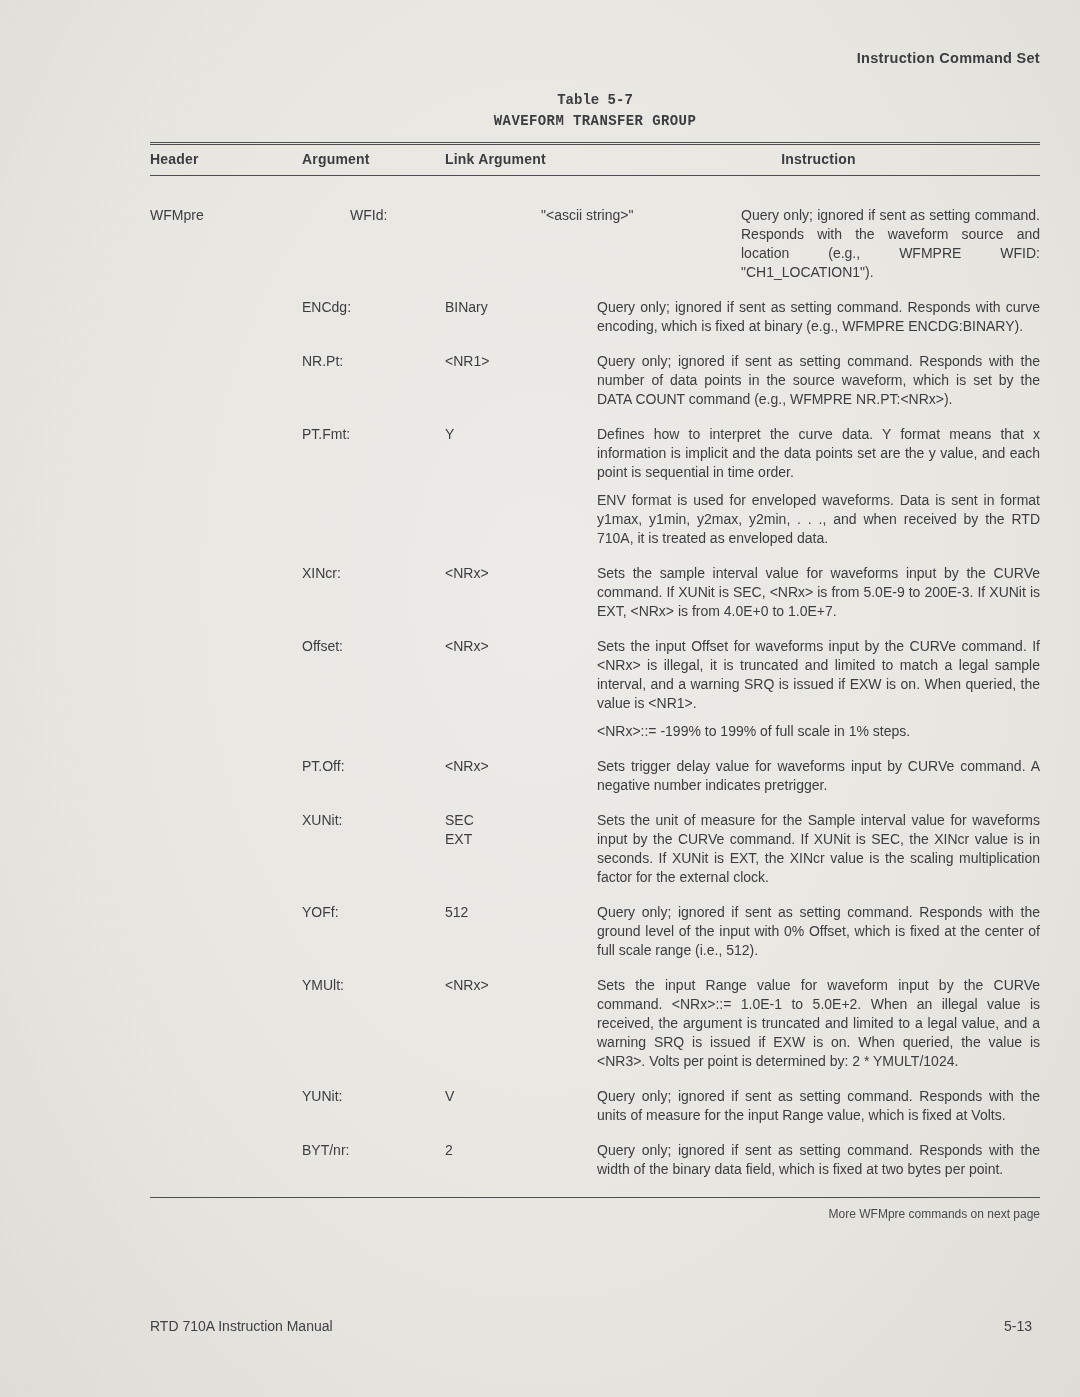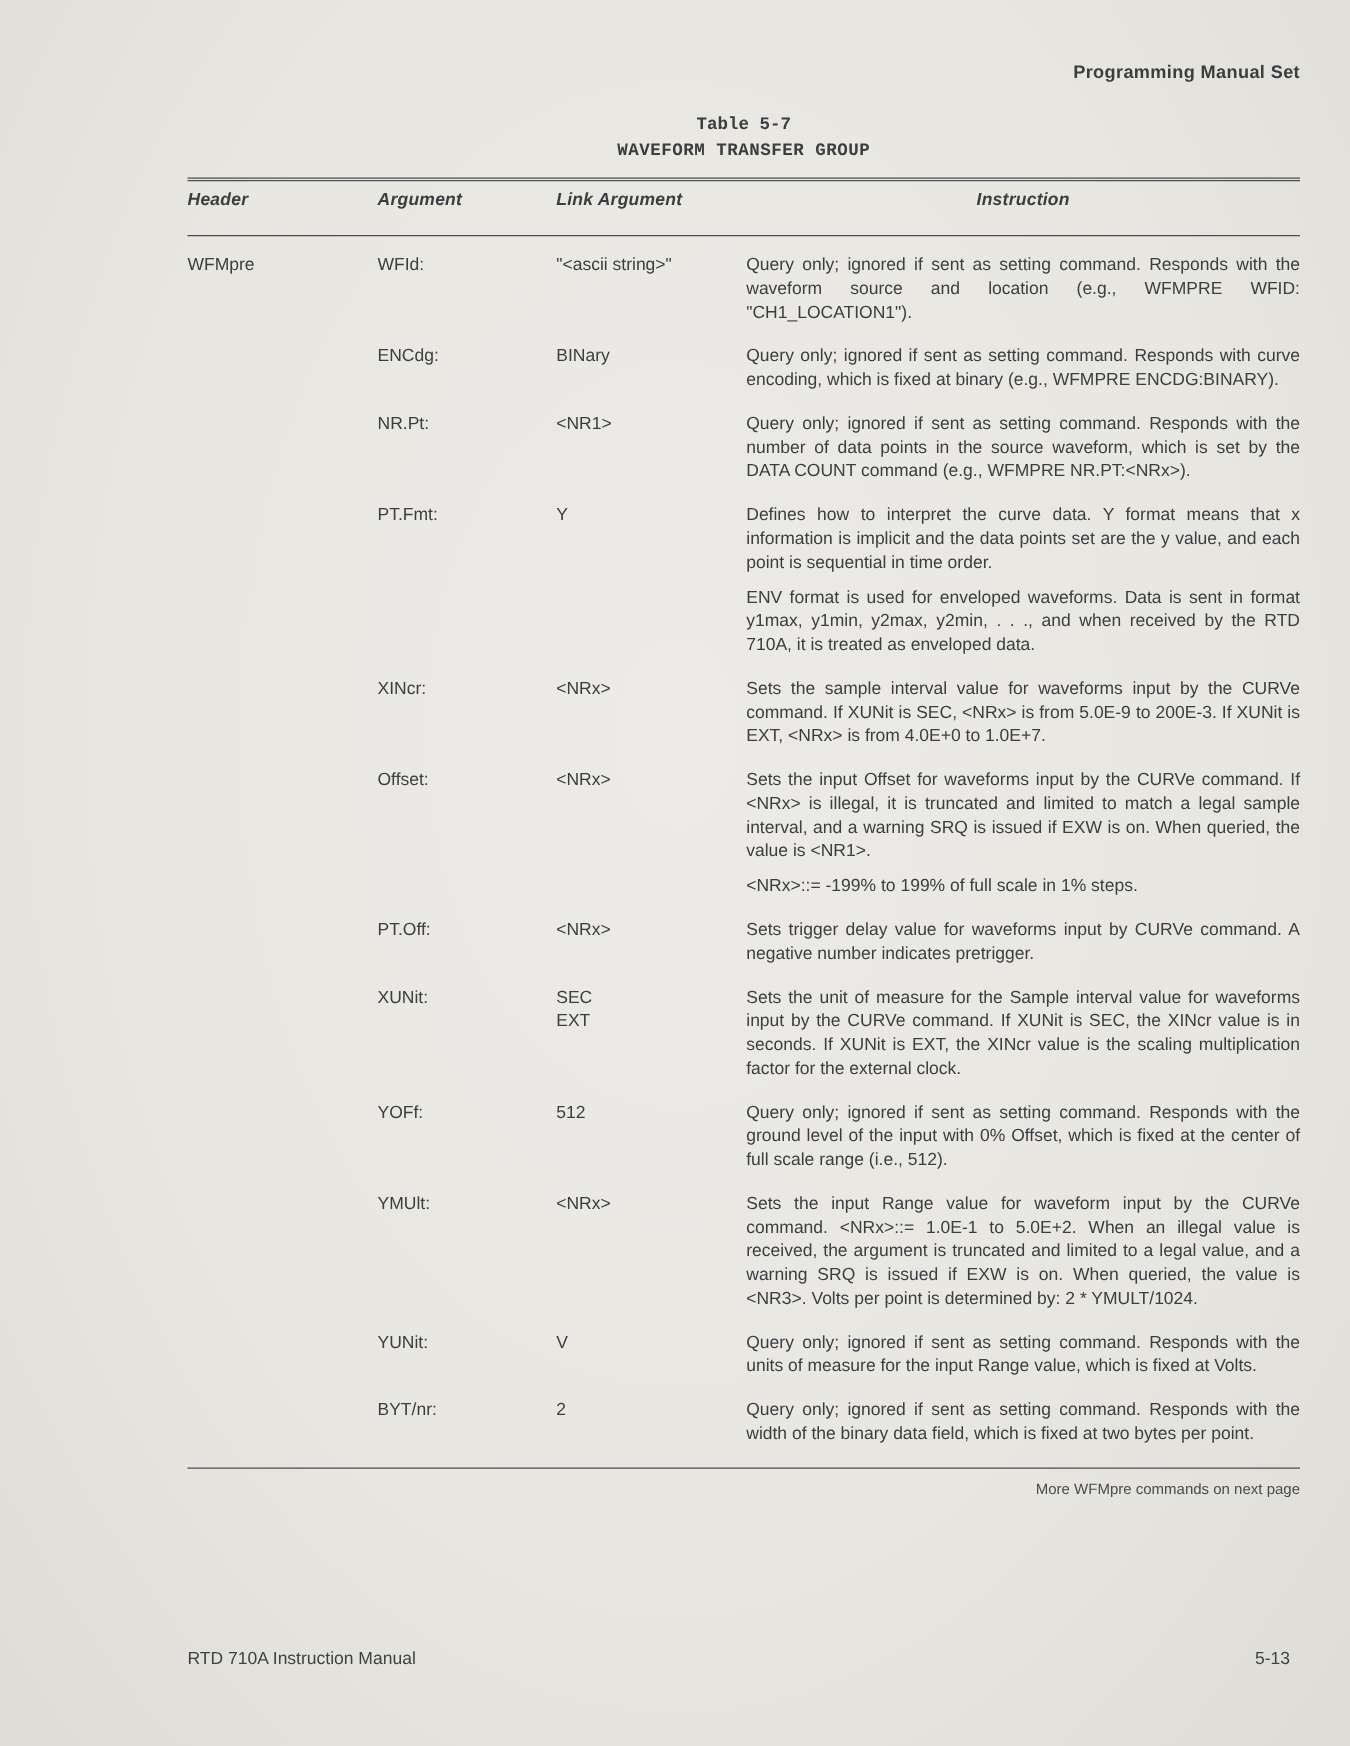--- a/index.html
+++ b/index.html
@@ -29,31 +29,30 @@
   }
   .table-titles { margin-top: 26px; text-align: center; font-family: Liberation Mono, monospace; }
   .table-number { font-weight: 700; font-size: 14px; margin-bottom: 5px; }
   .table-group-title { font-weight: 700; font-size: 14px; letter-spacing: 0.4px; }
   .cmd-table { margin-top: 13px; }
   .head-row {
     display: grid;
     grid-template-columns: 152px 143px 152px 1fr;
     border-top: 3px double #4d4e52;
     border-bottom: 1.4px solid #4d4e52;
-    padding: 6px 0 21px 0;
-    font-style: italic;
+    padding: 6px 0 8px 0;
   }
   .th { font-weight: 700; font-size: 14px; letter-spacing: 0.2px; }
   .th.c4 { text-align: center; }
   .cmd-row {
     display: grid;
     grid-template-columns: 152px 143px 152px 1fr;
     margin-top: 16px;
   }
-  .cmd-row:first-child { margin-top: 13px; }
+  .cmd-row:first-child { margin-top: 30px; gap: 48px; }
   .cell { font-size: 14px; line-height: 19px; }
   .cell.link { white-space: pre-line; }
   .cell.desc p { margin: 0 0 9px 0; text-align: justify; }
   .cell.desc p:last-child { margin-bottom: 0; }
   .table-bottom-rule {
     border-top: 1.4px solid #4d4e52;
     margin-top: 18px;
     height: 0;
   }
   .more-note {
@@ -72,21 +71,21 @@
     font-size: 14px;
     color: #404144;
   }
 </style>
 </head>
 <body>
 
 <div class="page">
   <div class="content">
 
-    <div class="running-head">Programming Manual Set</div>
+    <div class="running-head">Instruction Command Set</div>
 
     <div class="table-titles">
       <div class="table-number">Table 5-7</div>
       <div class="table-group-title">WAVEFORM TRANSFER GROUP</div>
     </div>
 
     <div class="cmd-table">
       <div class="head-row">
         <div class="th c1">Header</div>
         <div class="th c2">Argument</div>

